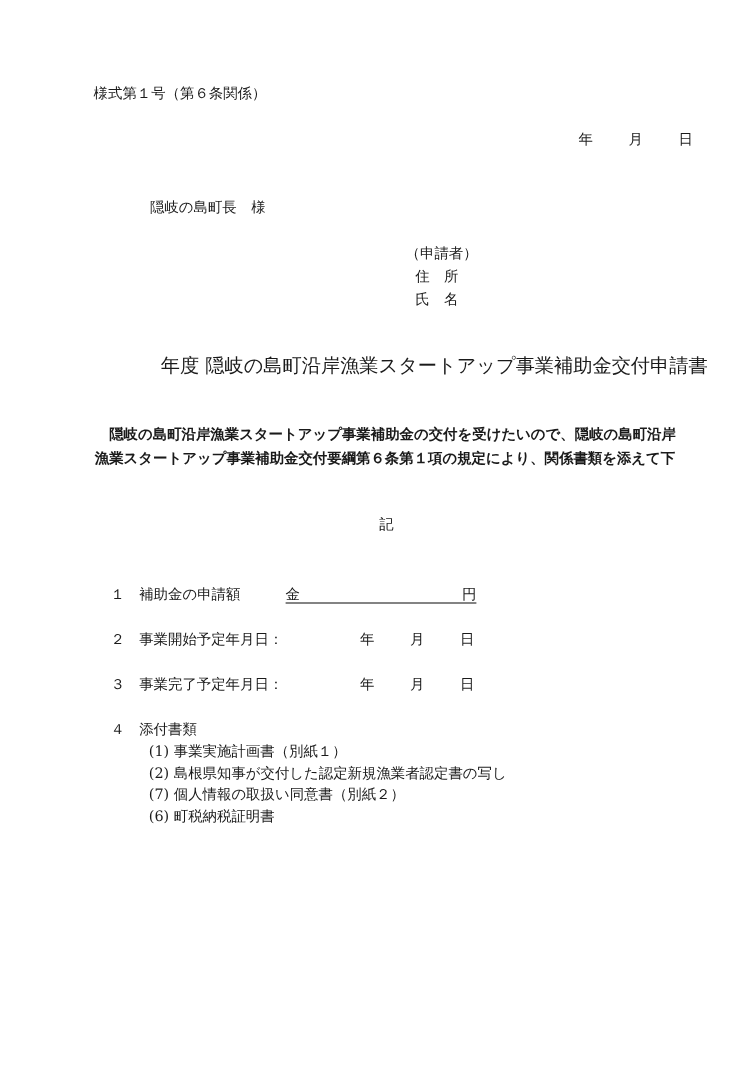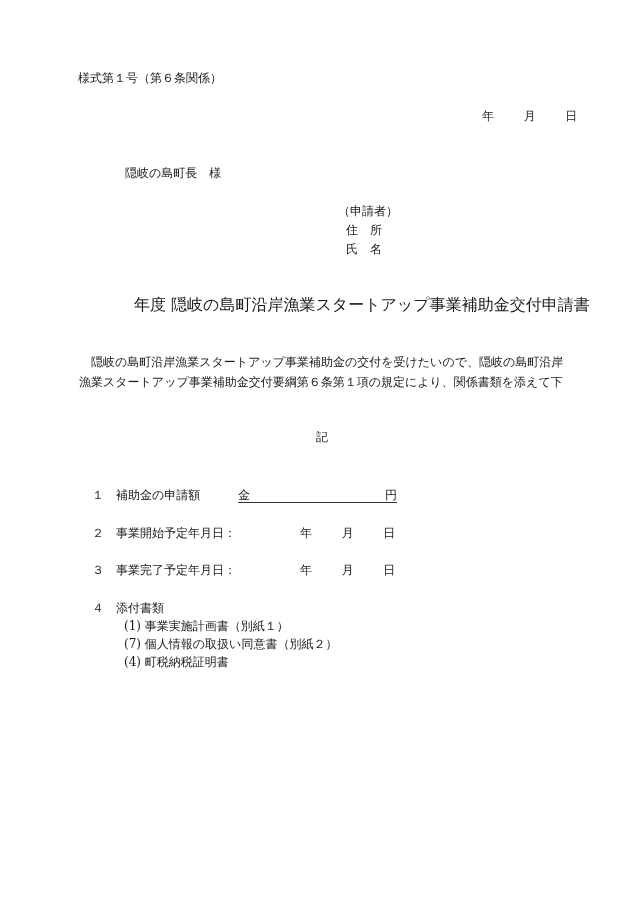--- a/index.html
+++ b/index.html
@@ -21,21 +21,21 @@
   .date-line { left: 482px; top: 108px; }
   .date-line span { display: inline-block; }
   .addressee { left: 91px; top: 165px; margin-left: 34px; }
   .applicant { left: 338px; top: 203px; }
   .applicant-field { left: 346px; }
   .doc-title { left: 134px; top: 297px; font-size: 16px; }
   .body-para {
     left: 79px; top: 352px; width: 495px;
     white-space: normal; line-height: 20px;
   }
-  .body-para .line { display: block; white-space: nowrap; }
+  .body-para .line { display: block; white-space: nowrap; font-weight: bold; }
   .ki { left: 316px; top: 429px; }
   .item { left: 92px; }
   .item .num { display: inline-block; width: 24px; }
   .amount-field {
     left: 238px; top: 487px; width: 159px;
     border-bottom: 1px solid #333;
     height: 15px;
   }
   .amount-field .kin { position: absolute; left: 0; top: 0; }
   .amount-field .yen { position: absolute; right: 0; top: 0; }
@@ -101,17 +101,18 @@
     <span>月</span>
     <span style="width:22px"></span>
     <span>日</span>
   </div>
 
   <div class="abs item" style="top:600px">
     <span class="num">４</span><span>添付書類</span>
   </div>
   <div class="abs attach-list" style="top:617px">
     <span class="line">(1)  事業実施計画書（別紙１）</span>
+    <span class="line">(2)  島根県知事が交付した認定新規漁業者認定書の写し</span>
     <span class="line">(7)  個人情報の取扱い同意書（別紙２）</span>
-    <span class="line">(4)  町税納税証明書</span>
+    <span class="line">(6)  町税納税証明書</span>
   </div>
 
 </div>
 
 </body></html>

